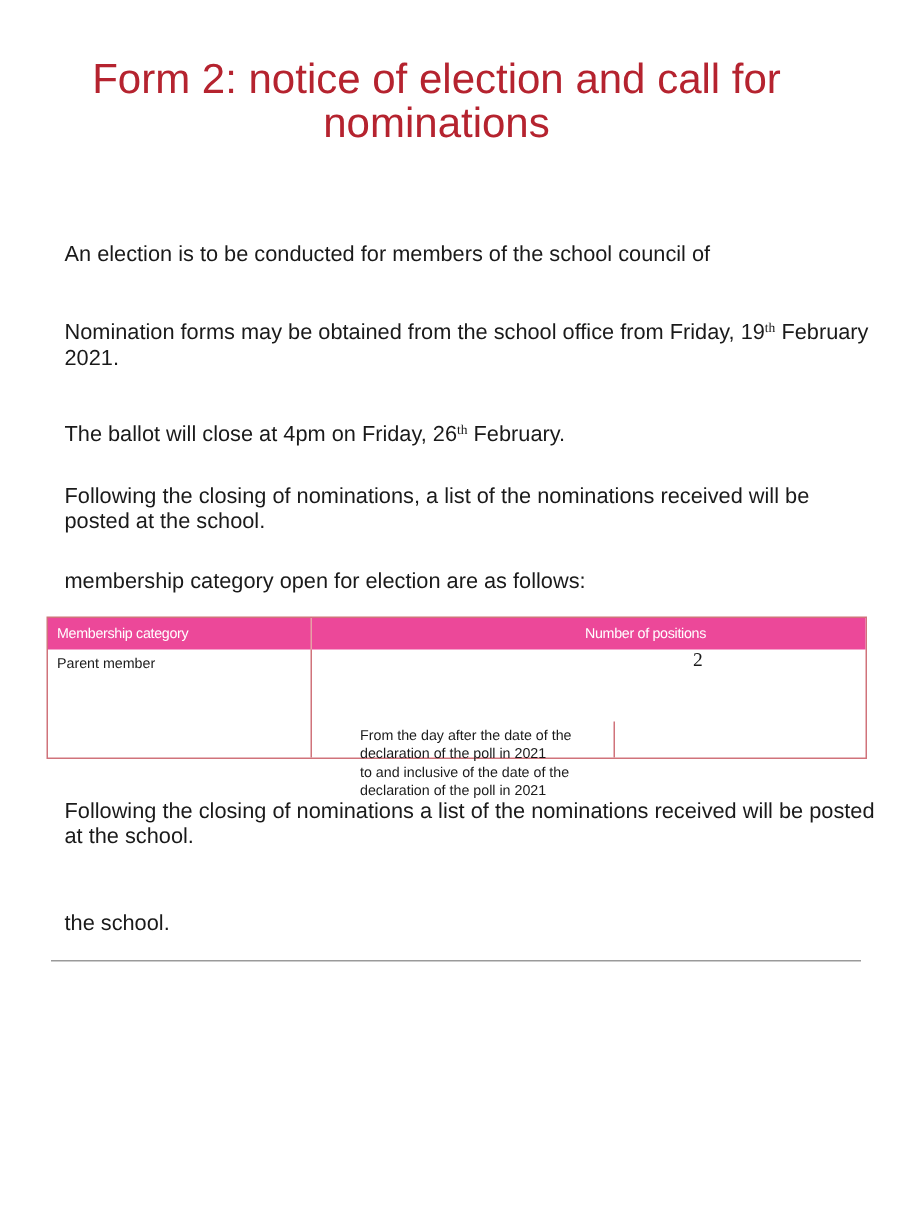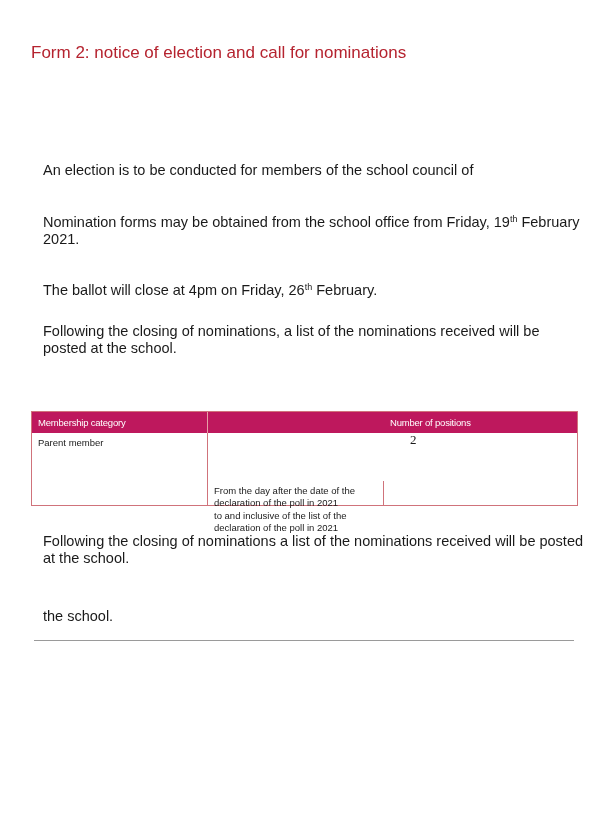--- a/index.html
+++ b/index.html
@@ -1,27 +1,27 @@
 <!DOCTYPE html>
 <html><head>
 <meta charset="utf-8">
 <style>
   html, body { margin: 0; padding: 0; background: #ffffff; }
   body { width: 609px; height: 813px; position: relative; overflow: hidden;
          font-family: "Liberation Sans", sans-serif; color: #1a1a1a; }
   .title { position: absolute; left: 31px; top: 38px; width: 520px;
-           font-size: 17px; line-height: 29px; color: #b5232f; margin: 0; font-weight: normal; }
+           font-size: 28px; line-height: 29px; color: #b5232f; margin: 0; font-weight: normal; text-align: center; }
   .para { position: absolute; left: 31px; width: 550px; font-size: 14.5px; line-height: 17px; margin: 12px; }
-  sup { font-size: 9px; line-height: 0; vertical-align: 5px; }
+  sup { font-size: 9px; line-height: 0; vertical-align: 5px; font-family: Liberation Serif, serif; }
   .tbl { position: absolute; left: 31px; top: 411px; width: 547px; height: 95px;
          border: 1px solid #d0737b; box-sizing: border-box; }
-  .thead { display: flex; height: 21px; background: #be185d; }
+  .thead { display: flex; height: 21px; background: #ec4899; }
   .thead div { color: #fff; font-size: 9.5px; line-height: 21px; padding-left: 6px; box-sizing: border-box;
                letter-spacing: -0.2px; }
-  .tbody { display: flex; height: 72px; }
+  .tbody { display: flex; height: 72px; gap: 26px; }
   .tbody div { font-size: 9.5px; line-height: 12.3px; padding: 4px 0 0 6px; box-sizing: border-box; }
   .c1 { width: 176px; border-right: 1px solid #d0737b; }
   .c2 { width: 176px; border-right: 1px solid #d0737b; margin-top: 48px; }
   .c3 { flex: 1; }
   .thead .c1, .thead .c2 { border-right: 1px solid #e6a0a6; }
   .num { font-family: "Liberation Serif", serif; font-size: 13px !important; padding-left: 26px !important; padding-top: 1px !important; }
   .rule { position: absolute; left: 34px; top: 640px; width: 540px; height: 0; border-top: 1.5px solid #9a9a9a; }
 </style>
 </head>
 <body>
@@ -41,34 +41,35 @@
   <span>The ballot will close at 4pm on Friday, 26</span><sup>th</sup><span> February.</span>
 </p>
 
 <p class="para" style="top:311px">
   <span>Following the closing of nominations, a list of the nominations received will be</span><br>
   <span>posted at the school.</span>
 </p>
 
 <p class="para" style="top:351px">
   <br>
+  <span>membership category open for election are as follows:</span>
 </p>
 
 <div class="tbl">
   <div class="thead">
     <div class="c1">Membership category</div>
     <div class="c2">Term of office</div>
     <div class="c3">Number of positions</div>
   </div>
   <div class="tbody">
     <div class="c1">Parent member</div>
     <div class="c2">
       <span>From the day after the date of the</span><br>
       <span>declaration of the poll in 2021</span><br>
-      <span>to and inclusive of the list of the</span><br>
+      <span>to and inclusive of the date of the</span><br>
       <span>declaration of the poll in 2021</span>
     </div>
     <div class="c3 num">2</div>
   </div>
 </div>
 
 <p class="para" style="top:521px">
   <span>Following the closing of nominations a list of the nominations received will be posted</span><br>
   <span>at the school.</span>
 </p>

